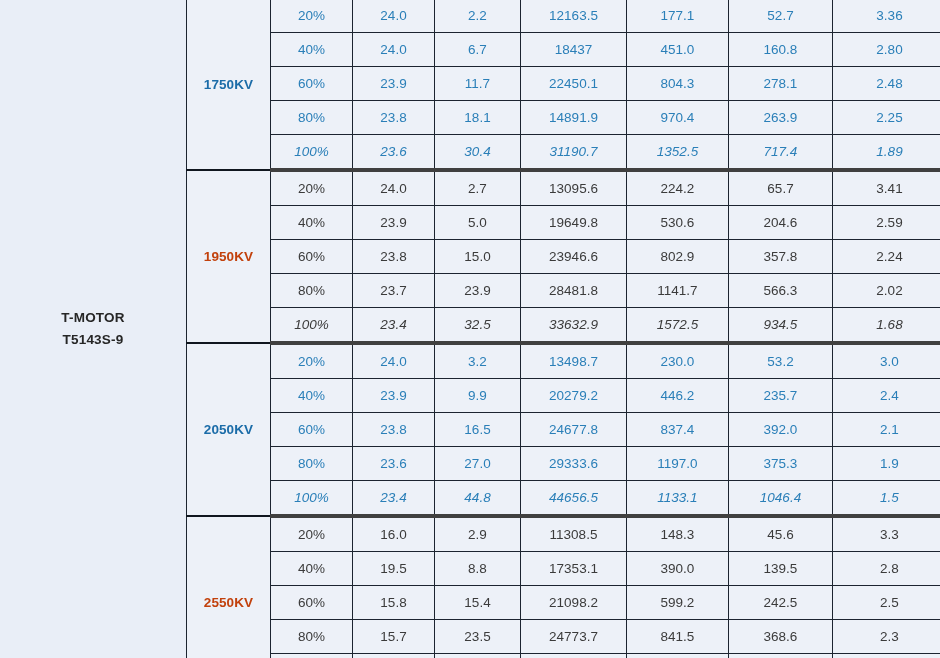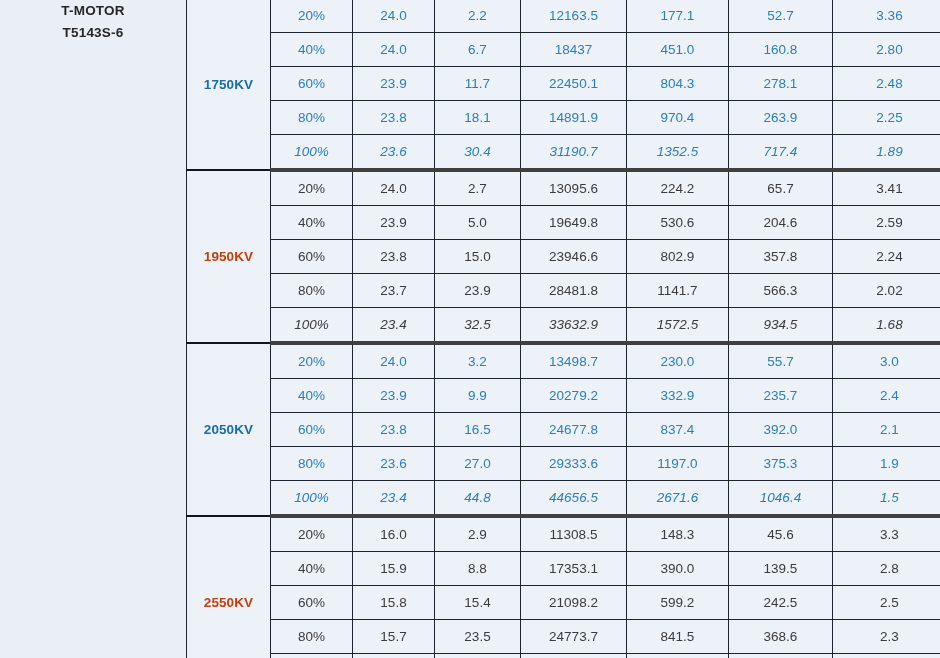--- a/index.html
+++ b/index.html
@@ -25,20 +25,21 @@
   }
 
   
   #product-label {
     position: absolute;
     left: 0;
     top: 0;
     width: 186px;
     height: 658px;
     display: flex;
+    align-items: center;
     justify-content: center;
     background: #e9eef7;
   }
   #product-label .plabel-inner {
     text-align: center;
     font-weight: bold;
     font-size: 13.5px;
     letter-spacing: 0.2px;
     color: #262626;
     line-height: 1.62;
@@ -104,21 +105,21 @@
   td.last-col { border-right: none; }
 </style>
 </head>
 <body>
 
 <div id="page">
 
   <div id="product-label">
     <div class="plabel-inner">
       <span>T-MOTOR</span>
-      <span>T5143S-6</span>
+      <span>T5143S-9</span>
     </div>
   </div>
 
   <div id="table-wrap">
     <table class="perf">
       <colgroup>
         <col class="c-kv">
         <col class="c-throttle">
         <col class="c-volt">
         <col class="c-amp">
@@ -220,29 +221,29 @@
             <td>934.5</td>
             <td class="last-col">1.68</td>
           </tr>
           <tr class="tone-blue group-start">
             <td class="kv-cell" rowspan="5">2050KV</td>
             <td>20%</td>
             <td>24.0</td>
             <td>3.2</td>
             <td>13498.7</td>
             <td>230.0</td>
-            <td>55.7</td>
+            <td>53.2</td>
             <td class="last-col">3.0</td>
           </tr>
           <tr class="tone-blue">
             <td>40%</td>
             <td>23.9</td>
             <td>9.9</td>
             <td>20279.2</td>
-            <td>332.9</td>
+            <td>446.2</td>
             <td>235.7</td>
             <td class="last-col">2.4</td>
           </tr>
           <tr class="tone-blue">
             <td>60%</td>
             <td>23.8</td>
             <td>16.5</td>
             <td>24677.8</td>
             <td>837.4</td>
             <td>392.0</td>
@@ -255,37 +256,37 @@
             <td>29333.6</td>
             <td>1197.0</td>
             <td>375.3</td>
             <td class="last-col">1.9</td>
           </tr>
           <tr class="tone-blue group-end">
             <td>100%</td>
             <td>23.4</td>
             <td>44.8</td>
             <td>44656.5</td>
-            <td>2671.6</td>
+            <td>1133.1</td>
             <td>1046.4</td>
             <td class="last-col">1.5</td>
           </tr>
           <tr class="tone-dark group-start">
             <td class="kv-cell" rowspan="5">2550KV</td>
             <td>20%</td>
             <td>16.0</td>
             <td>2.9</td>
             <td>11308.5</td>
             <td>148.3</td>
             <td>45.6</td>
             <td class="last-col">3.3</td>
           </tr>
           <tr class="tone-dark">
             <td>40%</td>
-            <td>15.9</td>
+            <td>19.5</td>
             <td>8.8</td>
             <td>17353.1</td>
             <td>390.0</td>
             <td>139.5</td>
             <td class="last-col">2.8</td>
           </tr>
           <tr class="tone-dark">
             <td>60%</td>
             <td>15.8</td>
             <td>15.4</td>

